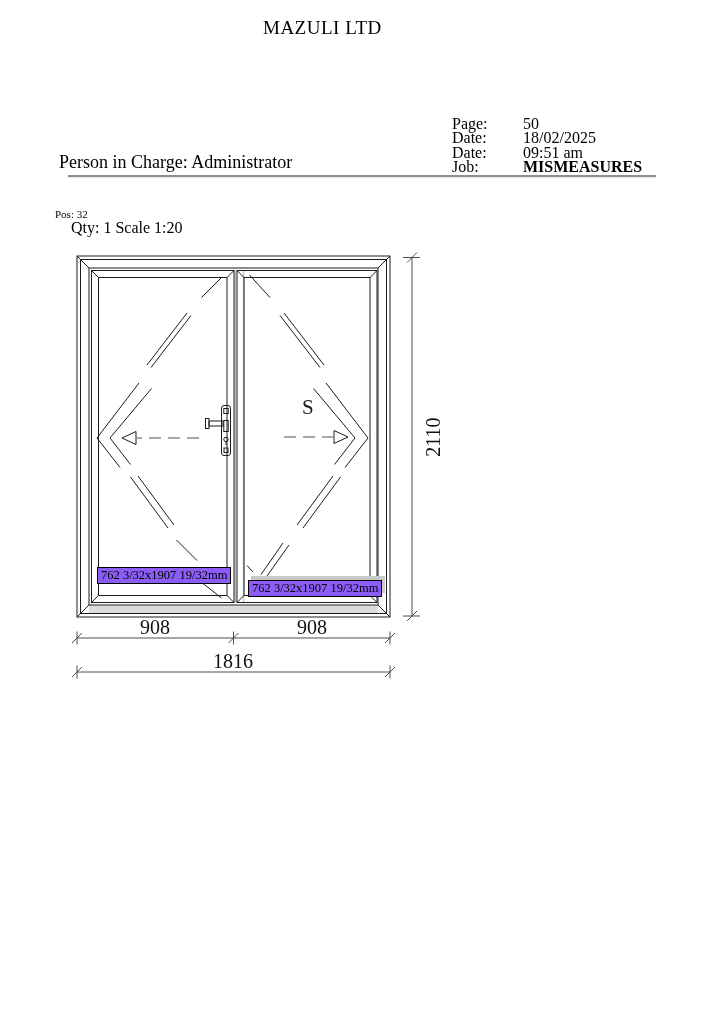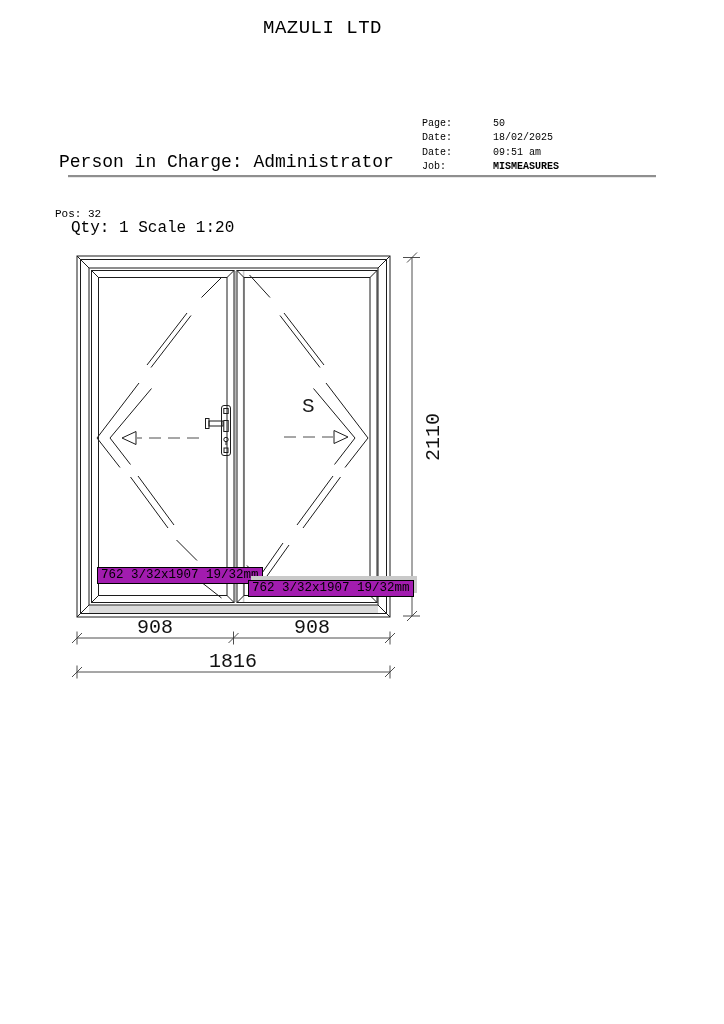--- a/index.html
+++ b/index.html
@@ -1,35 +1,35 @@
 <!DOCTYPE html>
 <html><head>
 <meta charset="utf-8">
 <style>
   html,body { margin:0; padding:0; background:#fff; }
   .page {
     position:relative; width:724px; height:1024px;
-    background:#ffffff; font-family:Liberation Mono, monospace;
+    background:#ffffff; font-family:Liberation Serif, serif;
     color:#000; overflow:hidden;
   }
   .abs { position:absolute; }
   .company-title { left:263px; top:17px; font-size:19px; letter-spacing:.5px; }
   .doc-title { left:71px; top:116px; font-size:17.5px; font-weight:bold; }
   .person { left:59px; top:152px; font-size:18px; }
   .header-rule { left:68px; top:175px; width:588px; height:2px; background:#8f8f8f; border-bottom:1px solid #e8e8e8; }
-  .meta { left:422px; top:117px; font-size:10px; }
+  .meta { left:452px; top:117px; font-size:16px; }
   .meta-row { display:flex; line-height:14.3px; }
   .meta-label { width:71px; }
   .meta-value.bold { font-weight:bold; }
   .pos-line { left:55px; top:207px; font-size:11px; line-height:14px; }
   .qty-line { left:71px; top:221px; font-size:16px; line-height:14px; }
   .drawing-svg { left:0; top:0; width:724px; height:1024px; }
   .glass-label {
     font-size:12.5px; line-height:15px; padding:0 3px; white-space:nowrap;
-    background:#a21caf; border:1px solid #000;
+    background:#8b5cf6; border:1px solid #000;
   }
   .glass-label.left { left:97px; top:567px; }
   .glass-label.right { left:248px; top:580px; box-shadow:3px -4px 0 0 #c9c9c9; }
   .dim-text { font-size:20px; text-align:center; color:#111; }
   .dim-908-left { left:115px; top:616px; width:80px; }
   .dim-908-right { left:272px; top:616px; width:80px; }
   .dim-1816 { left:183px; top:650px; width:100px; }
   .dim-2110 { left:433px; top:437px; transform:translate(-50%,-50%) rotate(-90deg); white-space:nowrap; }
   .s-letter { left:302px; top:395px; font-size:21px; color:#1a1a1a; }
   line, polyline, rect.stroke, path.stroke, circle.stroke { stroke:#1c1c1c; stroke-width:1; fill:none; }

